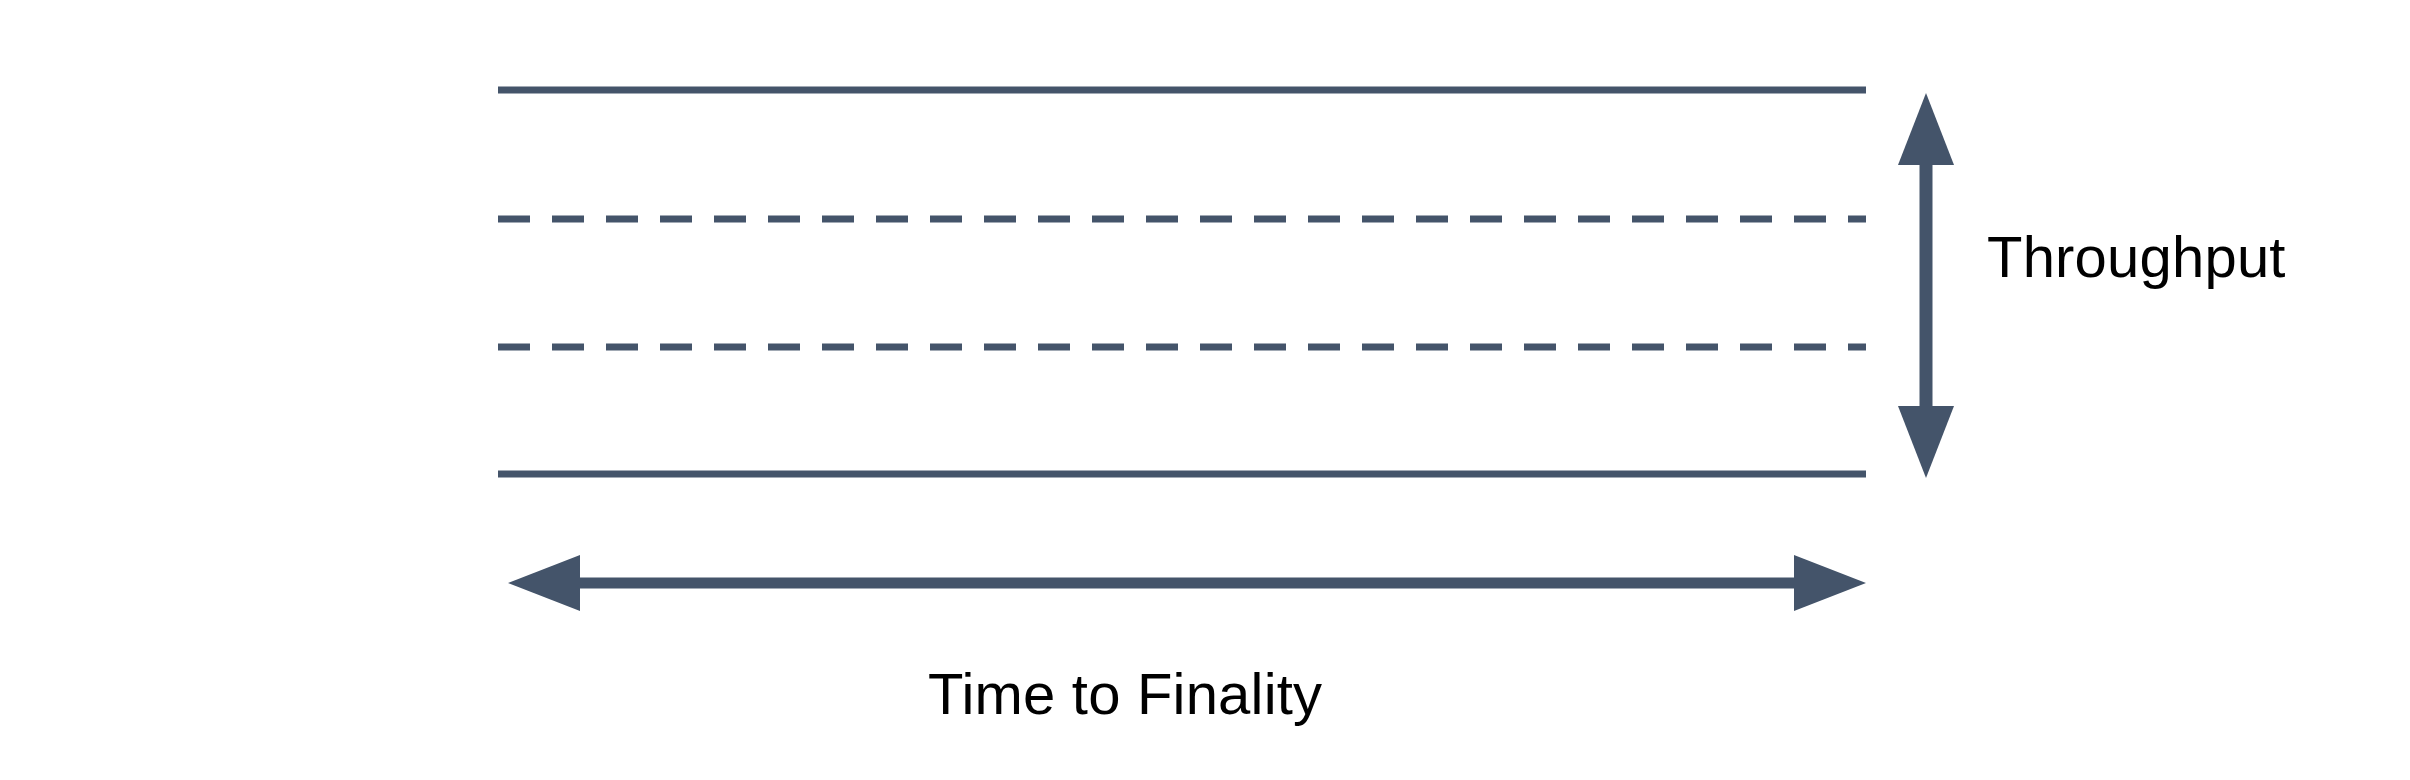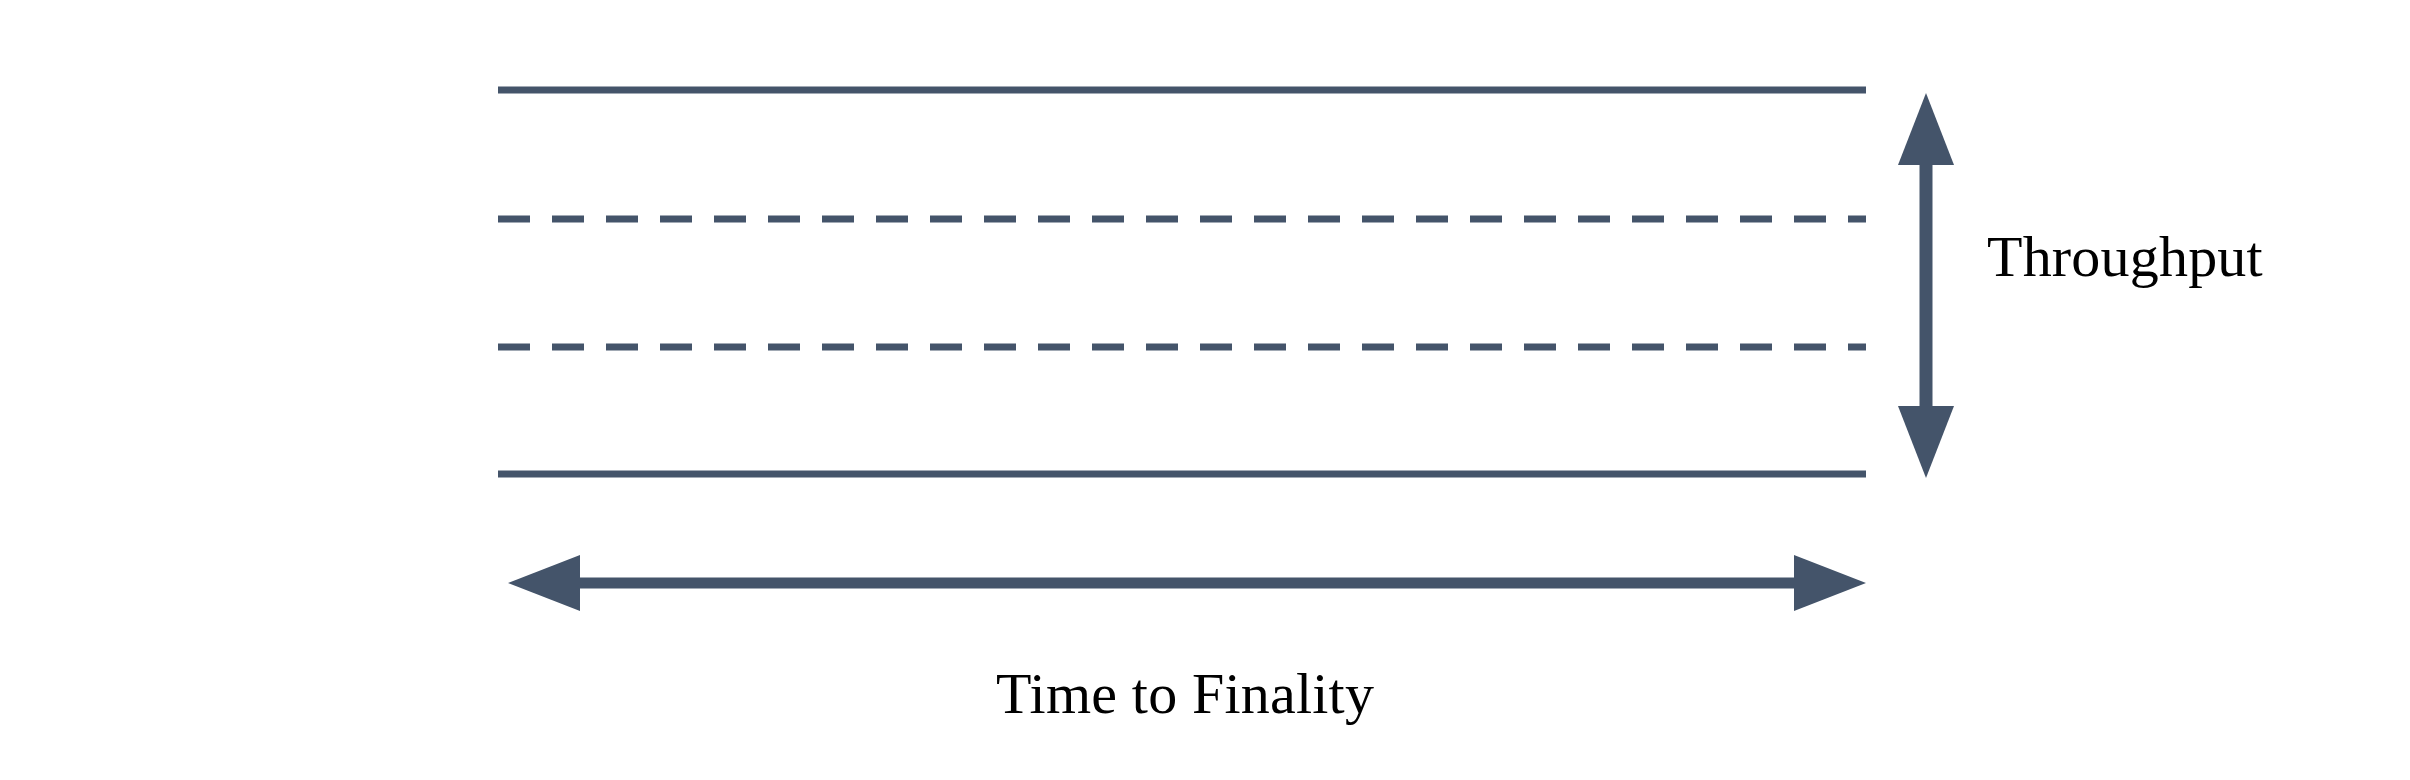--- a/index.html
+++ b/index.html
@@ -23,34 +23,34 @@
     position: absolute;
     left: 0;
     top: 0;
     width: 2410px;
     height: 780px;
     display: block;
   }
   .label {
     position: absolute;
     color: #000000;
-    font-family: Liberation Serif, serif;
+    font-family: Liberation Sans, sans-serif;
     font-weight: 400;
     white-space: nowrap;
     line-height: 1;
     text-align: right;
   }
   #throughput-label {
     left: 1987px;
     top: 228px;
     font-size: 58px;
     letter-spacing: 0.2px;
   }
   #time-to-finality-label {
-    left: 996px;
+    left: 928px;
     top: 665px;
     font-size: 58px;
     letter-spacing: 0.2px;
   }
 </style>
 </head>
 <body>
 
 <div id="canvas" style="width: 2410px; height: 780px; background: rgb(255, 255, 255);">
 

